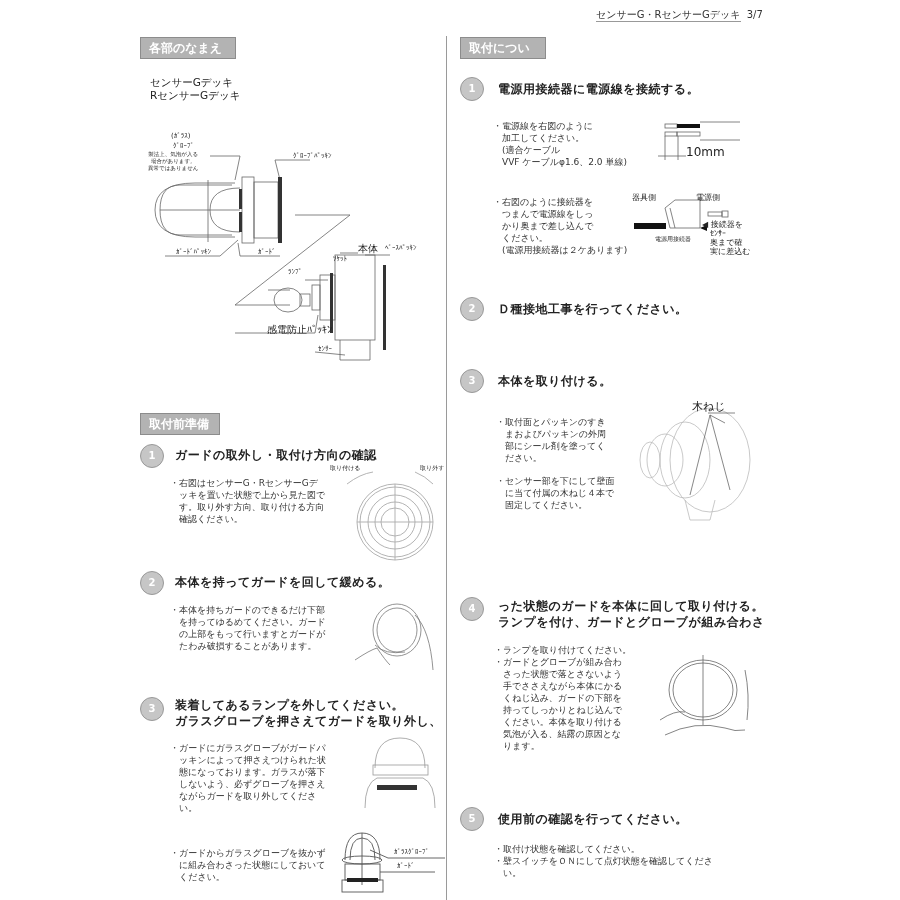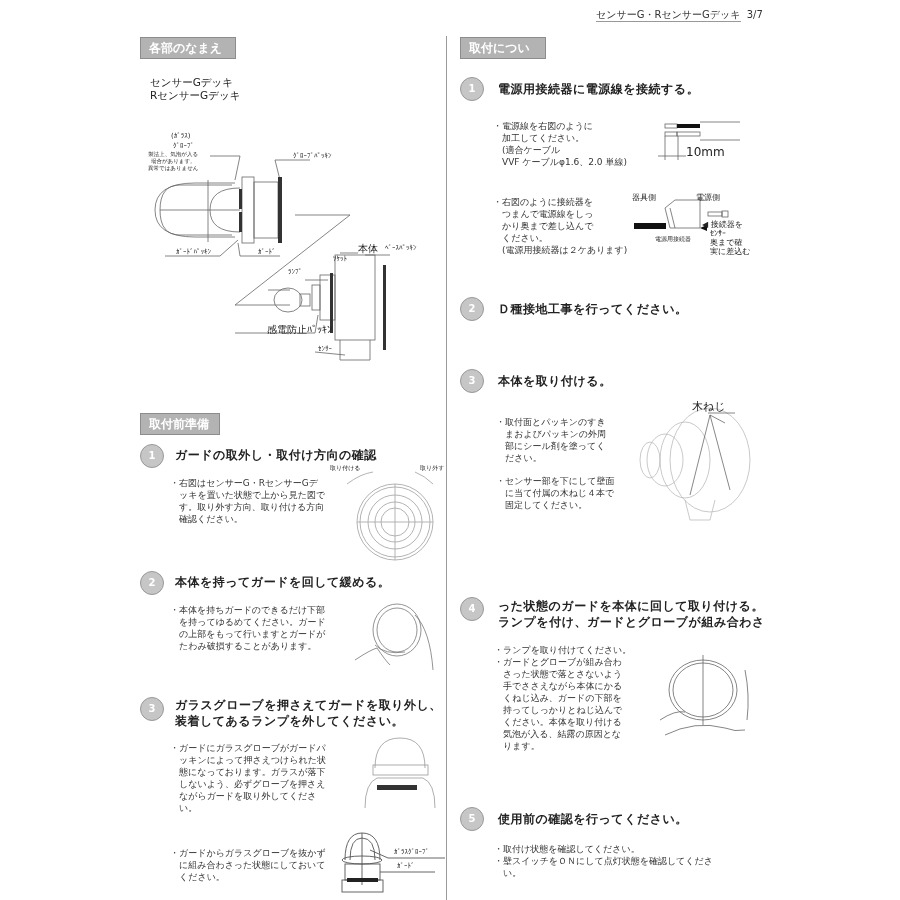--- a/index.html
+++ b/index.html
@@ -156,22 +156,22 @@
       <ellipse cx="52" cy="30" rx="20" ry="22"></ellipse>
       <path d="M30 45 Q40 55 60 52"></path>
       <path d="M10 60 Q25 50 32 48 Q40 60 45 65"></path>
       <path d="M70 15 Q85 30 88 70"></path>
     </g>
   </svg>
 </div>
 
 <div class="badge" style="left:140px; top:697px;">3</div>
 <div class="step-title" style="left:175px; top:697px;">
+  <div>装着してあるランプを外してください。</div>
   <div>ガラスグローブを押さえてガードを取り外し、</div>
-  <div>装着してあるランプを外してください。</div>
 </div>
 <div class="body-text" style="left:170px; top:742px;">
   <span class="line">・ガードにガラスグローブがガードパ</span>
   <span class="line">　ッキンによって押さえつけられた状</span>
   <span class="line">　態になっております。ガラスが落下</span>
   <span class="line">　しないよう、必ずグローブを押さえ</span>
   <span class="line">　ながらガードを取り外してくださ</span>
   <span class="line">　い。</span>
 </div>
 <div class="fig" style="left:355px; top:733px; width:85px; height:80px;">

